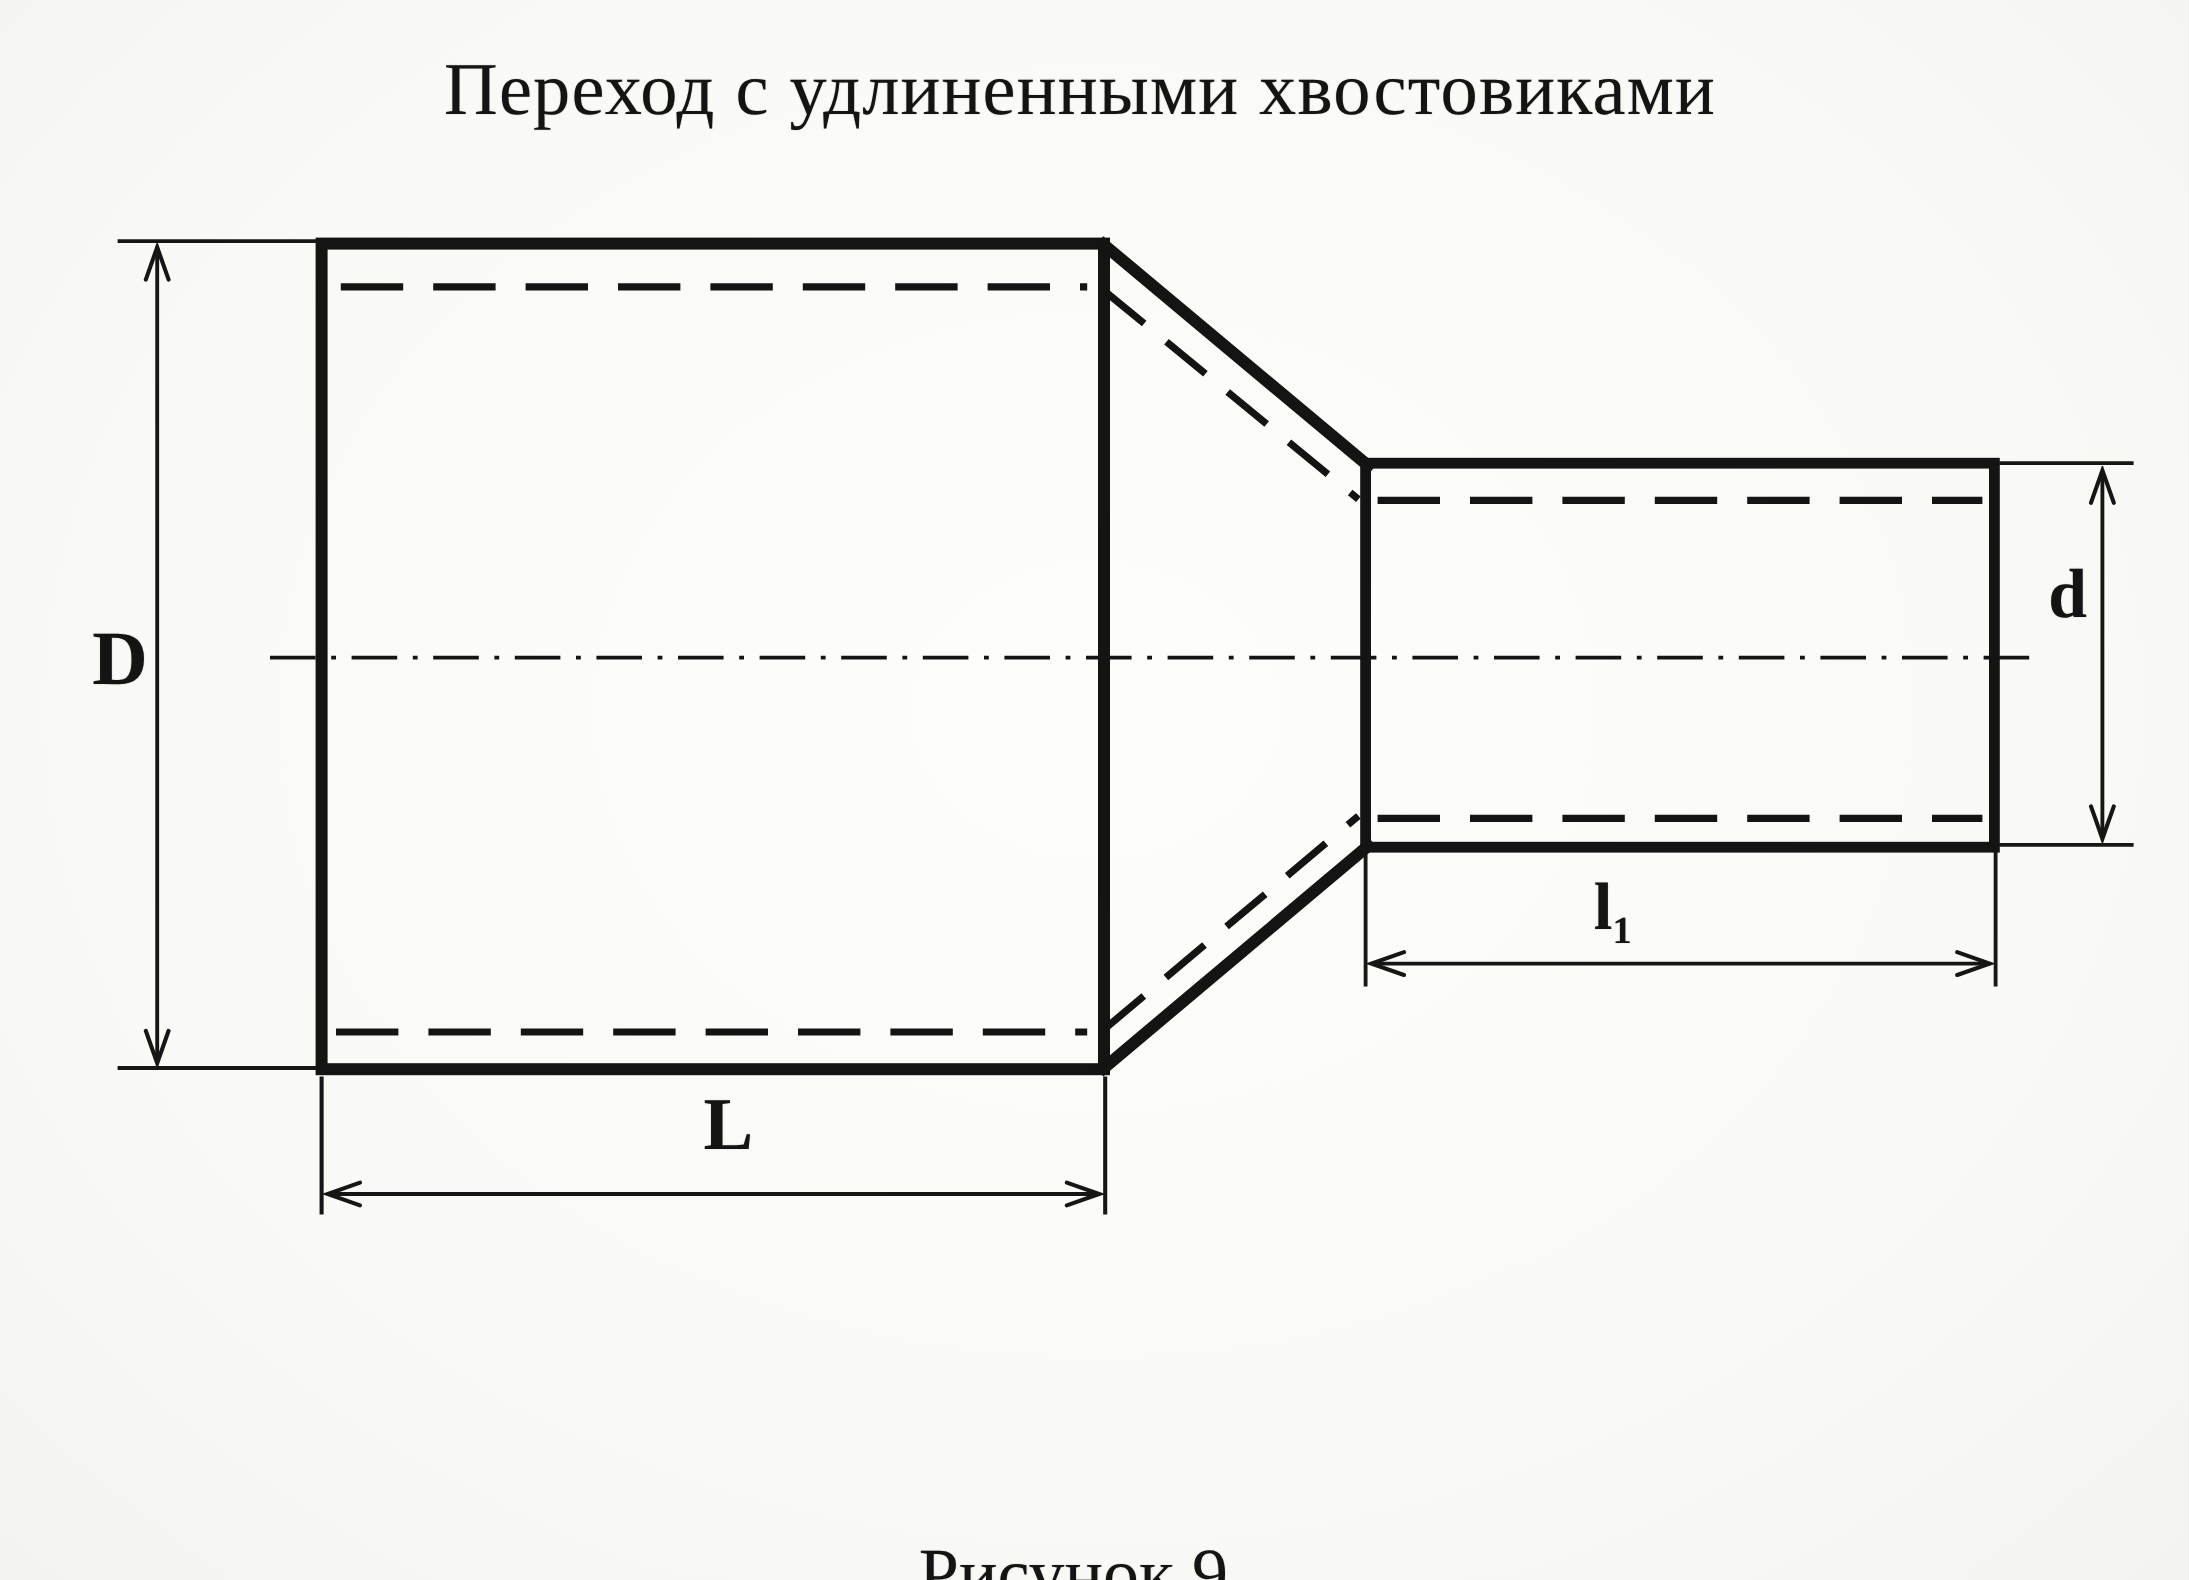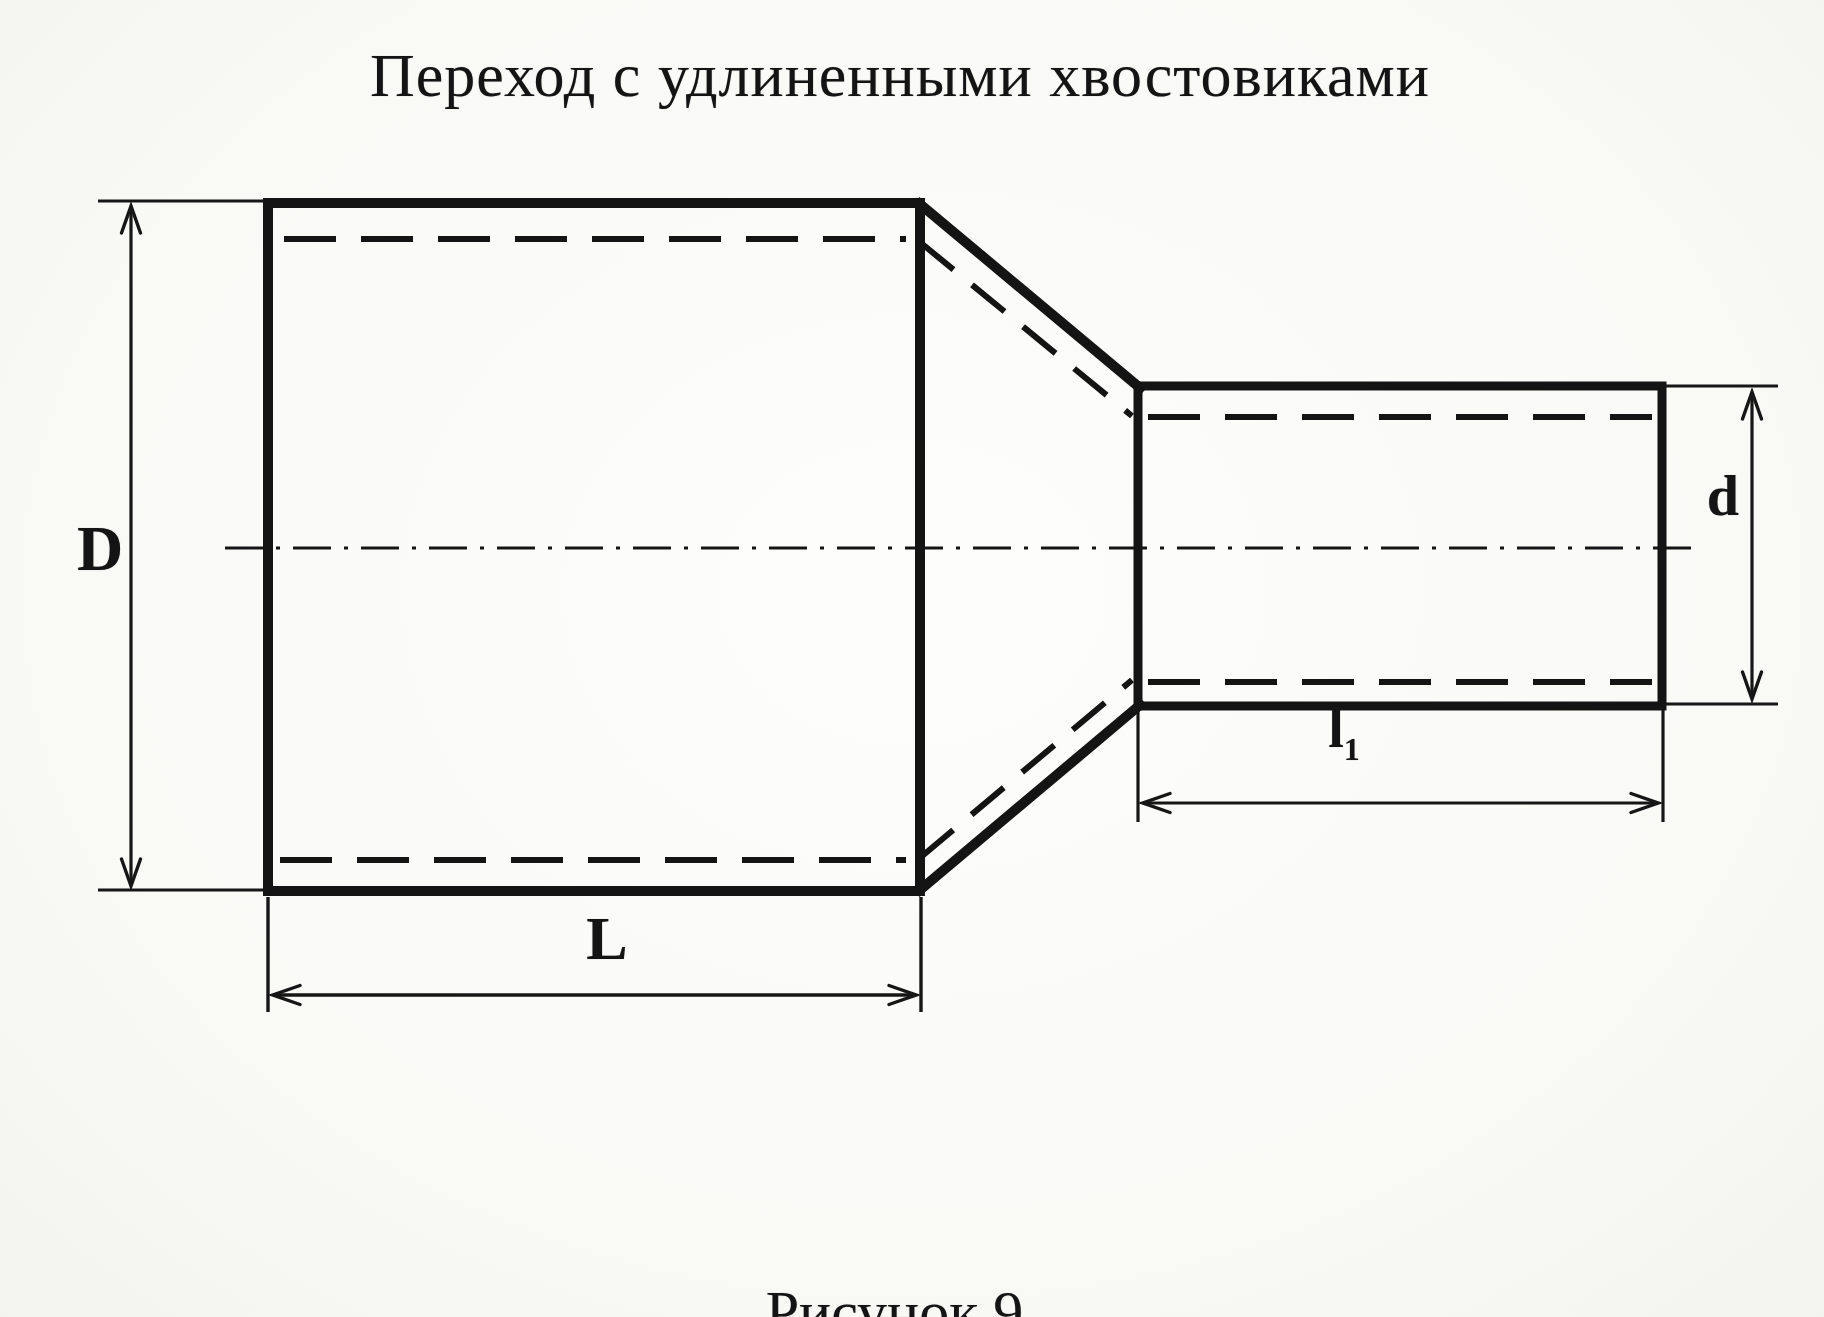--- a/index.html
+++ b/index.html
@@ -41,21 +41,21 @@
     font-size: 60px;
     margin-top: 32px;
   }
   .dim-label {
     transform: translate(-50%, -50%);
     font-weight: 600;
   }
   .lbl-D { left: 100px; top: 549px; font-size: 64px; }
   .lbl-d { left: 1723px; top: 495px; font-size: 58px; }
   .lbl-L { left: 607px; top: 938px; font-size: 62px; }
-  .lbl-l1 { left: 1344px; top: 732px; font-size: 56px; }
+  .lbl-l1 { left: 1344px; top: 759px; font-size: 56px; }
   .lbl-l1 sub { font-size: 32px; font-weight: 600; }
 </style>
 </head>
 <body>
 
 <div class="page">
 
   <div class="txt title">Переход с удлиненными хвостовиками</div>
 
   <svg class="drawing-svg" viewBox="0 0 1824 1317" xmlns="http://www.w3.org/2000/svg">

